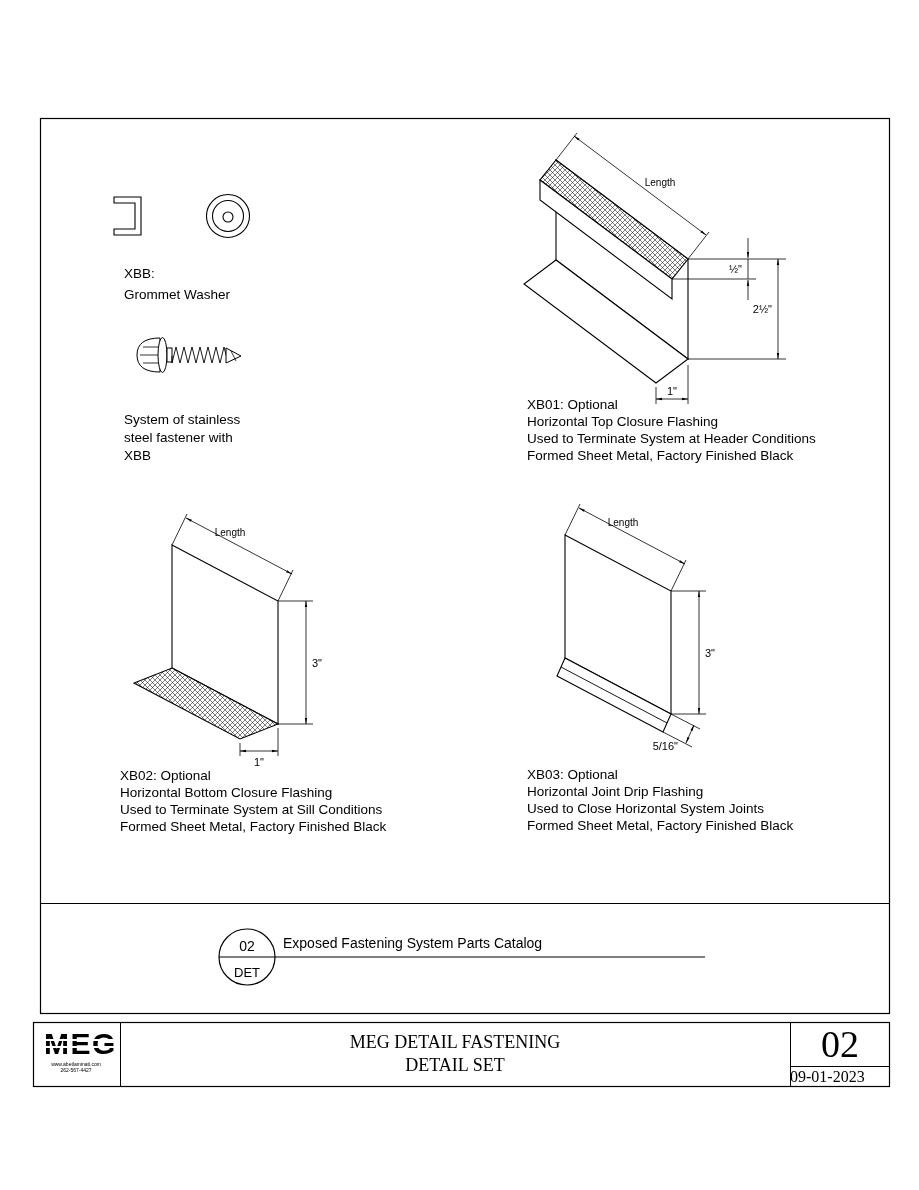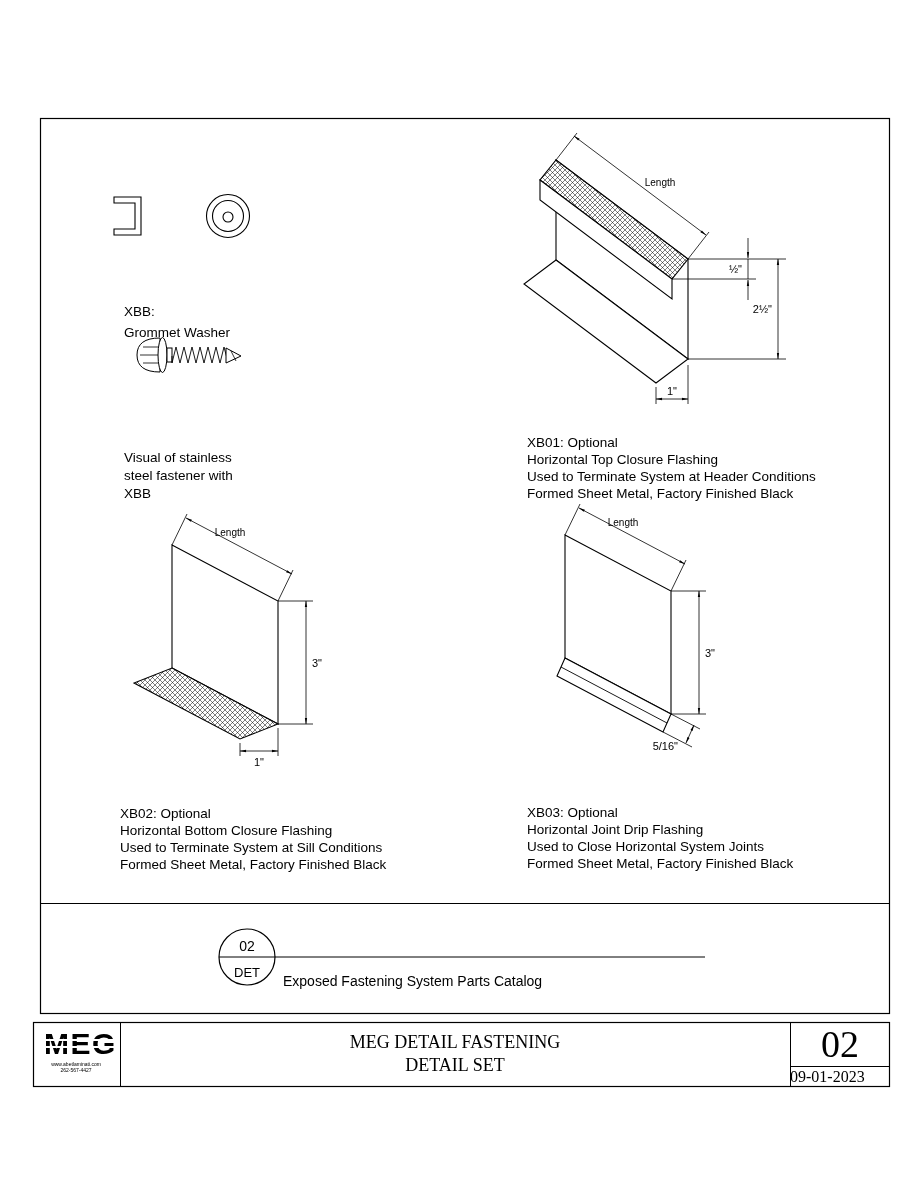--- a/index.html
+++ b/index.html
@@ -1,19 +1,19 @@
 <!DOCTYPE html>
 <html><head>
 <meta charset="utf-8">
 <style>
   html,body{margin:0;padding:0;background:#ffffff;}
   .page{position:relative;width:919px;height:1190px;background:#ffffff;color:#000;
         font-family:"Liberation Sans",sans-serif;overflow:hidden;padding-left:41px;}
   svg{position:absolute;left:0;top:0;}
-  .lbl{position:absolute;font-size:13.5px;color:#000;margin-top:38px;}
+  .lbl{position:absolute;font-size:13.5px;color:#000;}
   .lbl div{white-space:nowrap;}
   .lbl-xbb{left:124px;top:263px;line-height:21px;}
   .lbl-fastener{left:124px;top:411px;line-height:18px;}
   .lbl-desc{line-height:17px;}
   .lbl-xb01{left:527px;top:396px;}
   .lbl-xb02{left:120px;top:767px;}
   .lbl-xb03{left:527px;top:766px;}
   .callout-title{left:283px;top:935px;font-size:14px;}
   .tb-logo{position:absolute;left:44px;top:1031px;font-weight:800;font-size:30px;
            letter-spacing:1.5px;line-height:26px;font-family:Liberation Sans, sans-serif;}
@@ -164,21 +164,21 @@
       <line x1="790.5" y1="1066.5" x2="889.5" y2="1066.5"></line>
     </g>
   </svg>
 
   <div class="lbl lbl-xbb">
     <div>XBB:</div>
     <div>Grommet Washer</div>
   </div>
 
   <div class="lbl lbl-fastener">
-    <div>Visual of stainless</div>
+    <div>System of stainless</div>
     <div>steel fastener with</div>
     <div>XBB</div>
   </div>
 
   <div class="lbl lbl-desc lbl-xb01">
     <div>XB01: Optional</div>
     <div>Horizontal Top Closure Flashing</div>
     <div>Used to Terminate System at Header Conditions</div>
     <div>Formed Sheet Metal, Factory Finished Black</div>
   </div>

